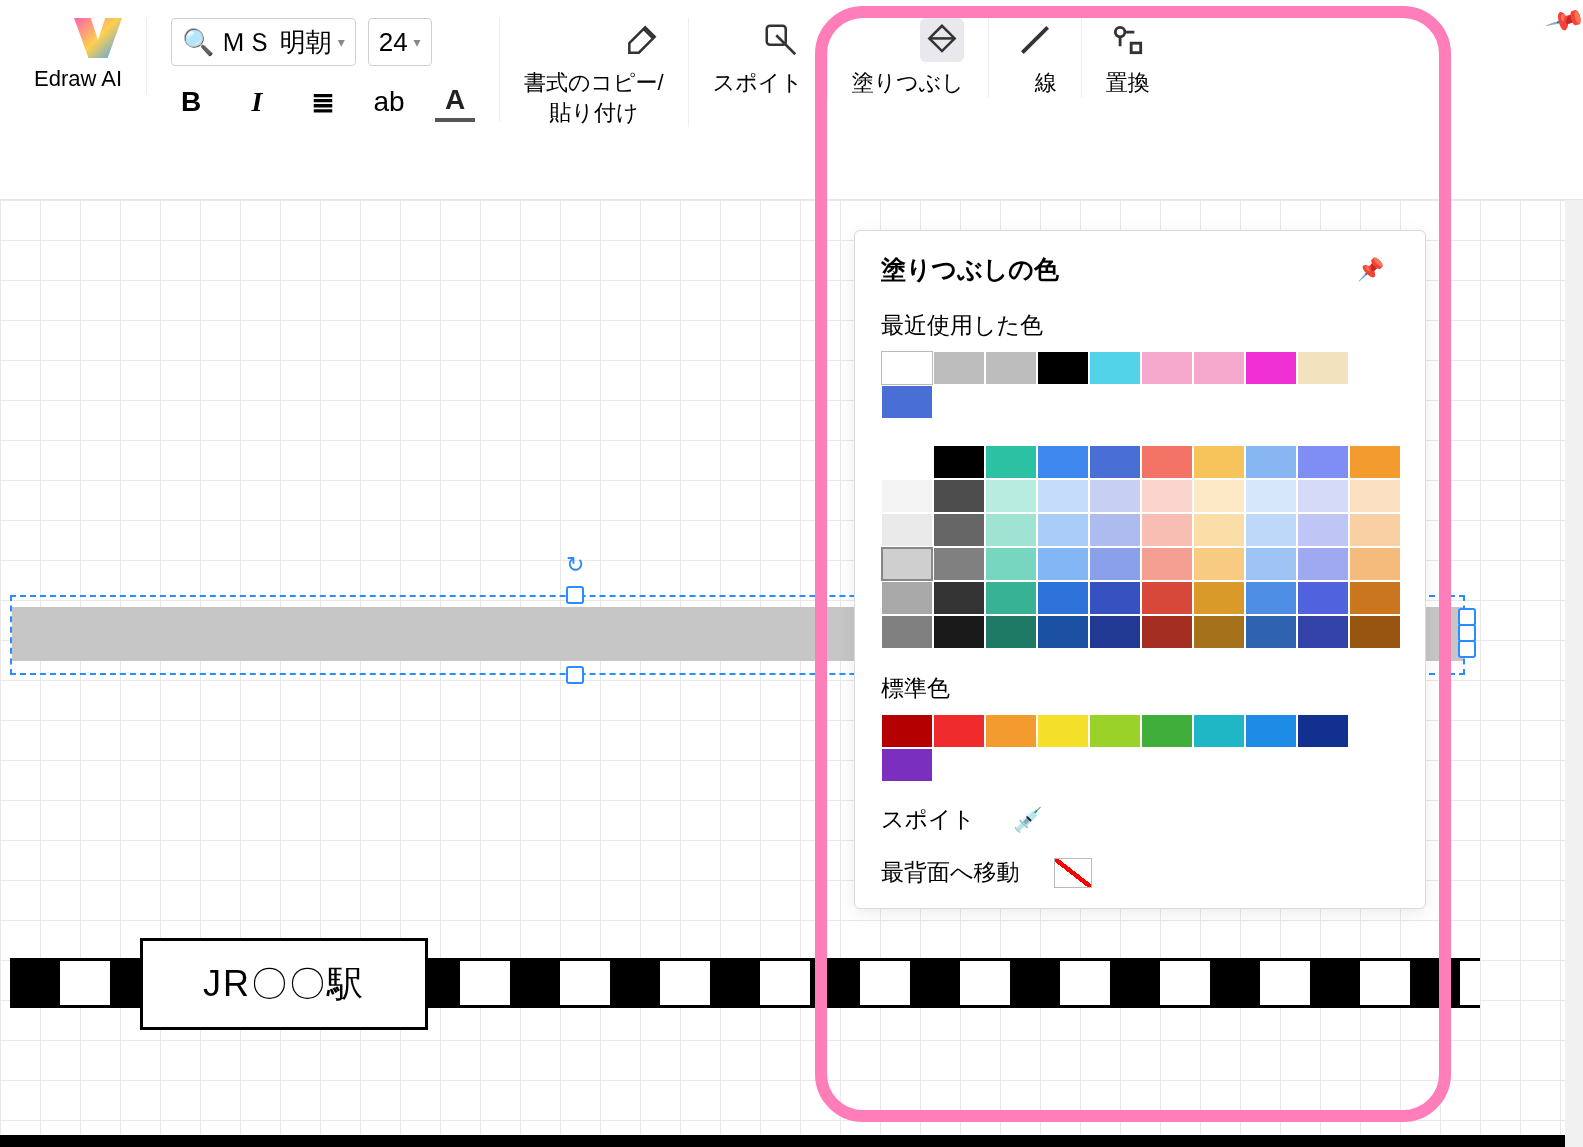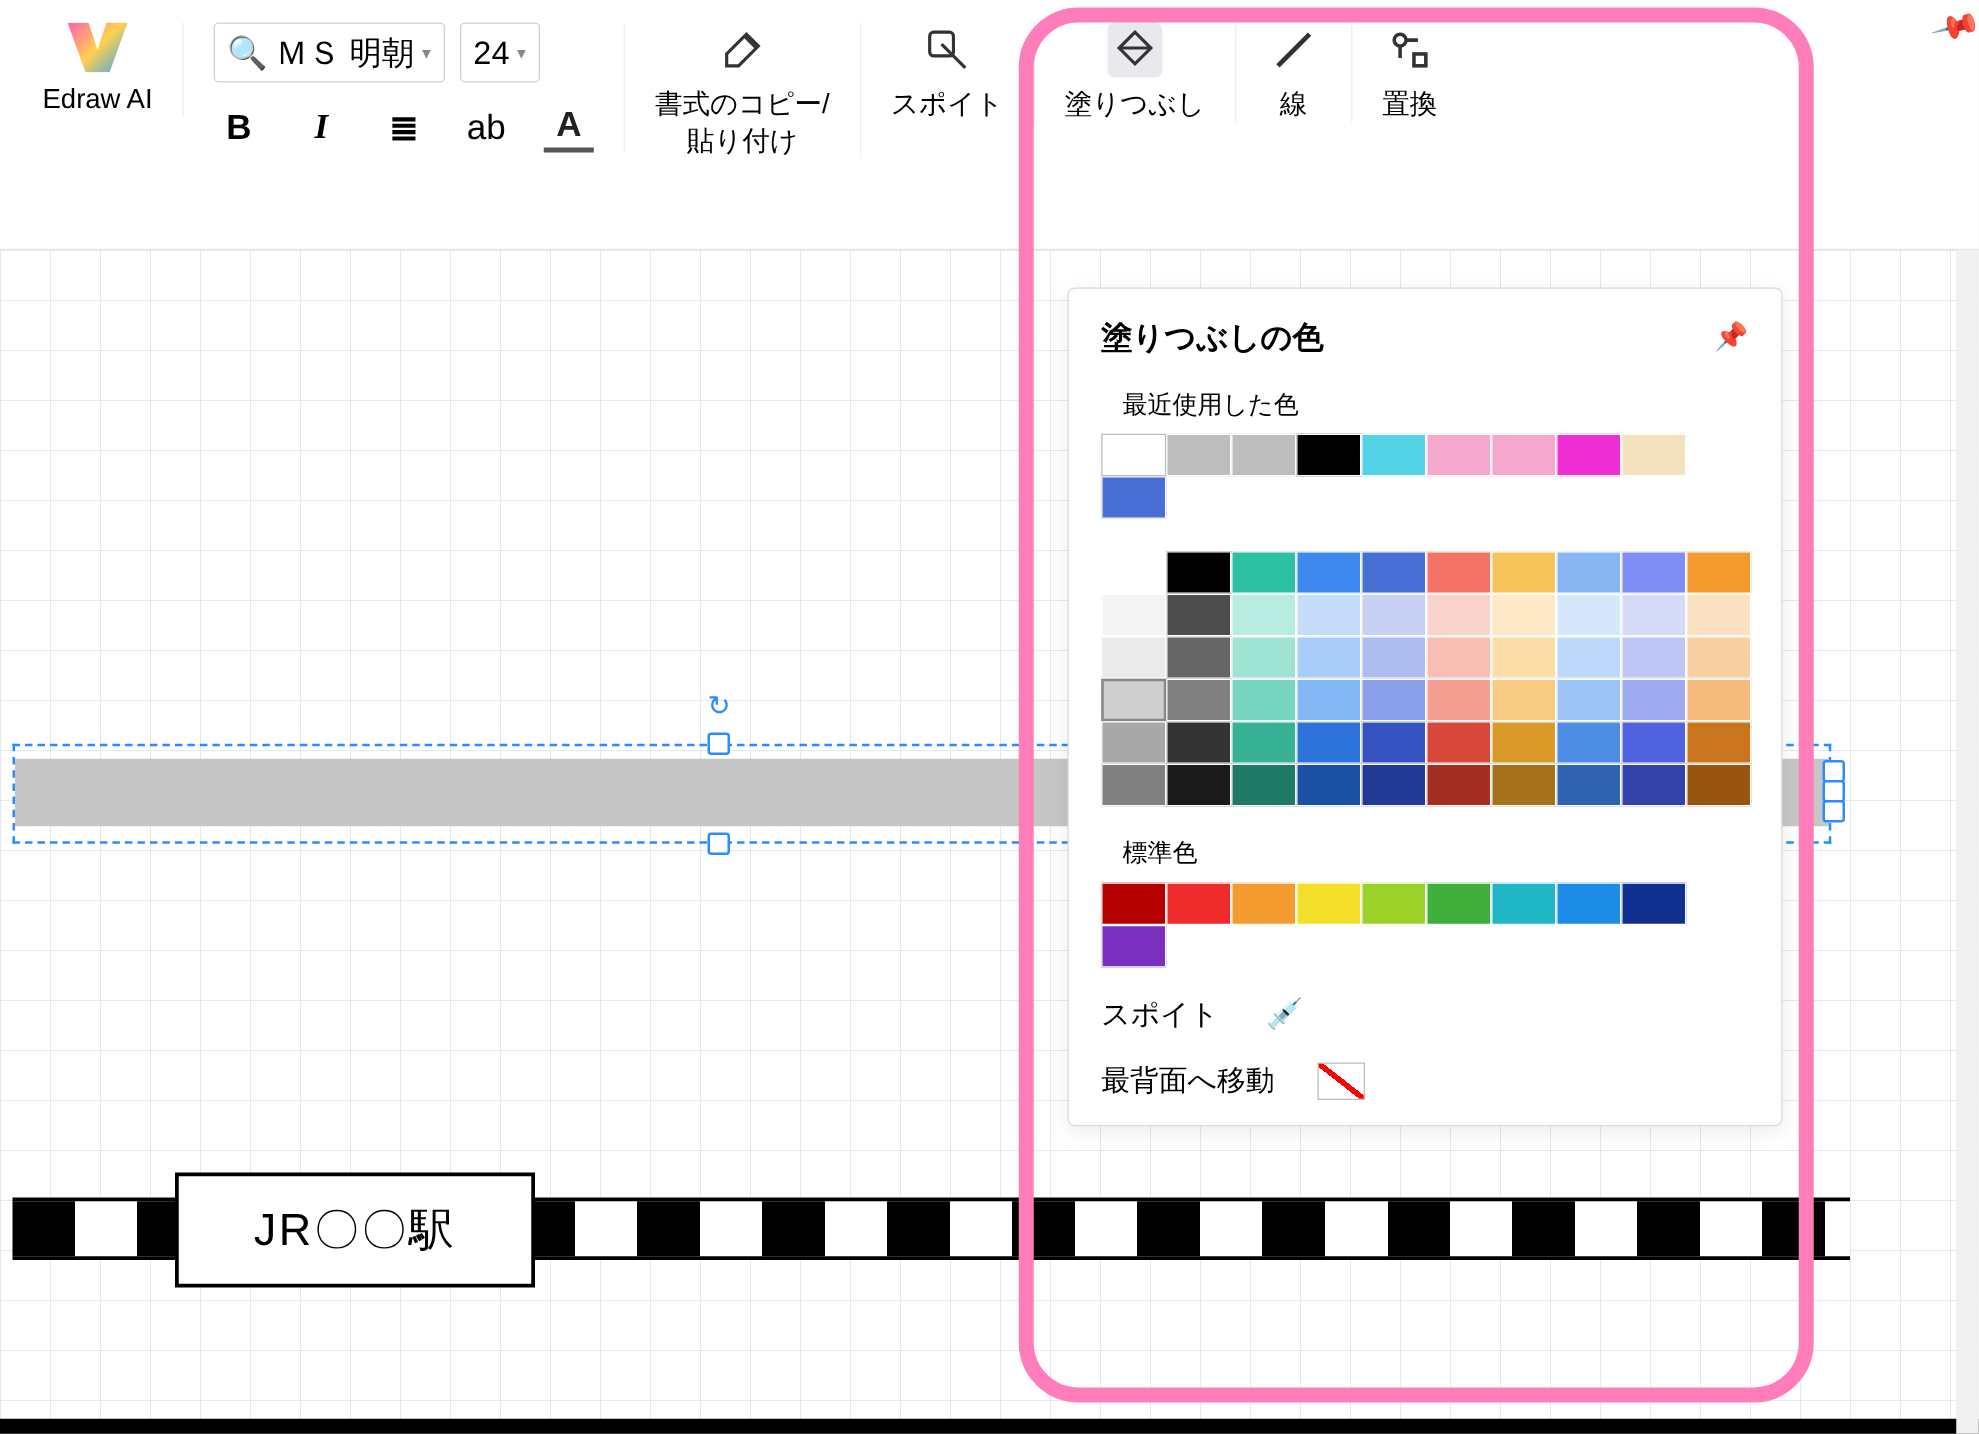--- a/index.html
+++ b/index.html
@@ -13,21 +13,21 @@
     padding: 18px 10px 10px 10px;
     border-bottom: 1px solid #e6e6e6;
     background: #fff;
     position: relative;
     z-index: 5;
     min-height: 200px;
   }
   .tb-group {
     display: flex;
     flex-direction: column;
-    align-items: center;
+    align-items: flex-end;
     gap: 6px;
     padding: 0 24px;
     border-right: 1px solid #eee;
   }
   .tb-group:last-child { border-right: none; }
   .tb-icon { width: 44px; height: 44px; display:flex; align-items:center; justify-content:center; font-size: 30px; }
   .tb-icon.active { background:#e9e9ed; border-radius:6px; }
   .tb-label { font-size: 22px; text-align: center; line-height: 1.35; }
   .ai-logo { width:48px; height:40px; background: linear-gradient(135deg,#ff5fb0 0%,#ffd04d 50%,#3aa0ff 100%); clip-path: polygon(30% 100%,0 0,35% 0,50% 55%,65% 0,100% 0,70% 100%); }
   .font-box, .size-box { border:1px solid #d0d0d0; border-radius:4px; display:flex; align-items:center; padding:4px 10px; font-size:26px; gap:6px; height:48px; }
@@ -80,25 +80,25 @@
     position:absolute; left:815px; top:6px; width:636px; height:1116px;
     border:12px solid #ff7db8; border-radius:48px;
     pointer-events:none; z-index:40;
   }
 
   
   .popup {
     position:absolute; left:854px; top:230px; width:572px;
     background:#fff; border:1px solid #d9d9d9; border-radius:6px;
     box-shadow:0 4px 18px rgba(0,0,0,.08);
-    padding:22px 26px 20px 26px;
+    padding:22px 40px 20px 26px;
     z-index:30;
   }
   .popup h3 { font-size:25px; font-weight:700; display:flex; justify-content:space-between; align-items:center; }
-  .popup .section-label { font-size:20px; margin:24px 0 10px 17px; }
+  .popup .section-label { font-size:23px; margin:24px 0 10px 0; }
   .swatch-row { display:flex; flex-wrap:wrap; }
   .swatch { width:52px; height:34px; border:1px solid #fff; }
   .swatch.outlined { border:1px solid #bbb; }
   .swatch.big-outline { border:2px solid #888; }
   .palette-grid { display:grid; grid-template-columns:repeat(10,52px); }
   .palette-grid .swatch { height:34px; }
   .opt-row { display:flex; align-items:center; gap:34px; font-size:23px; margin-top:22px; }
   .opt-row .preview { width:38px; height:30px; border:1px solid #bbb; display:inline-flex; align-items:center; justify-content:center; }
   .rainbow { background:linear-gradient(135deg,#ff3 0%,#0f0 25%,#0ff 50%,#40f 75%,#f0f 100%); }
   .nofill { position:relative; background:#fff; }

